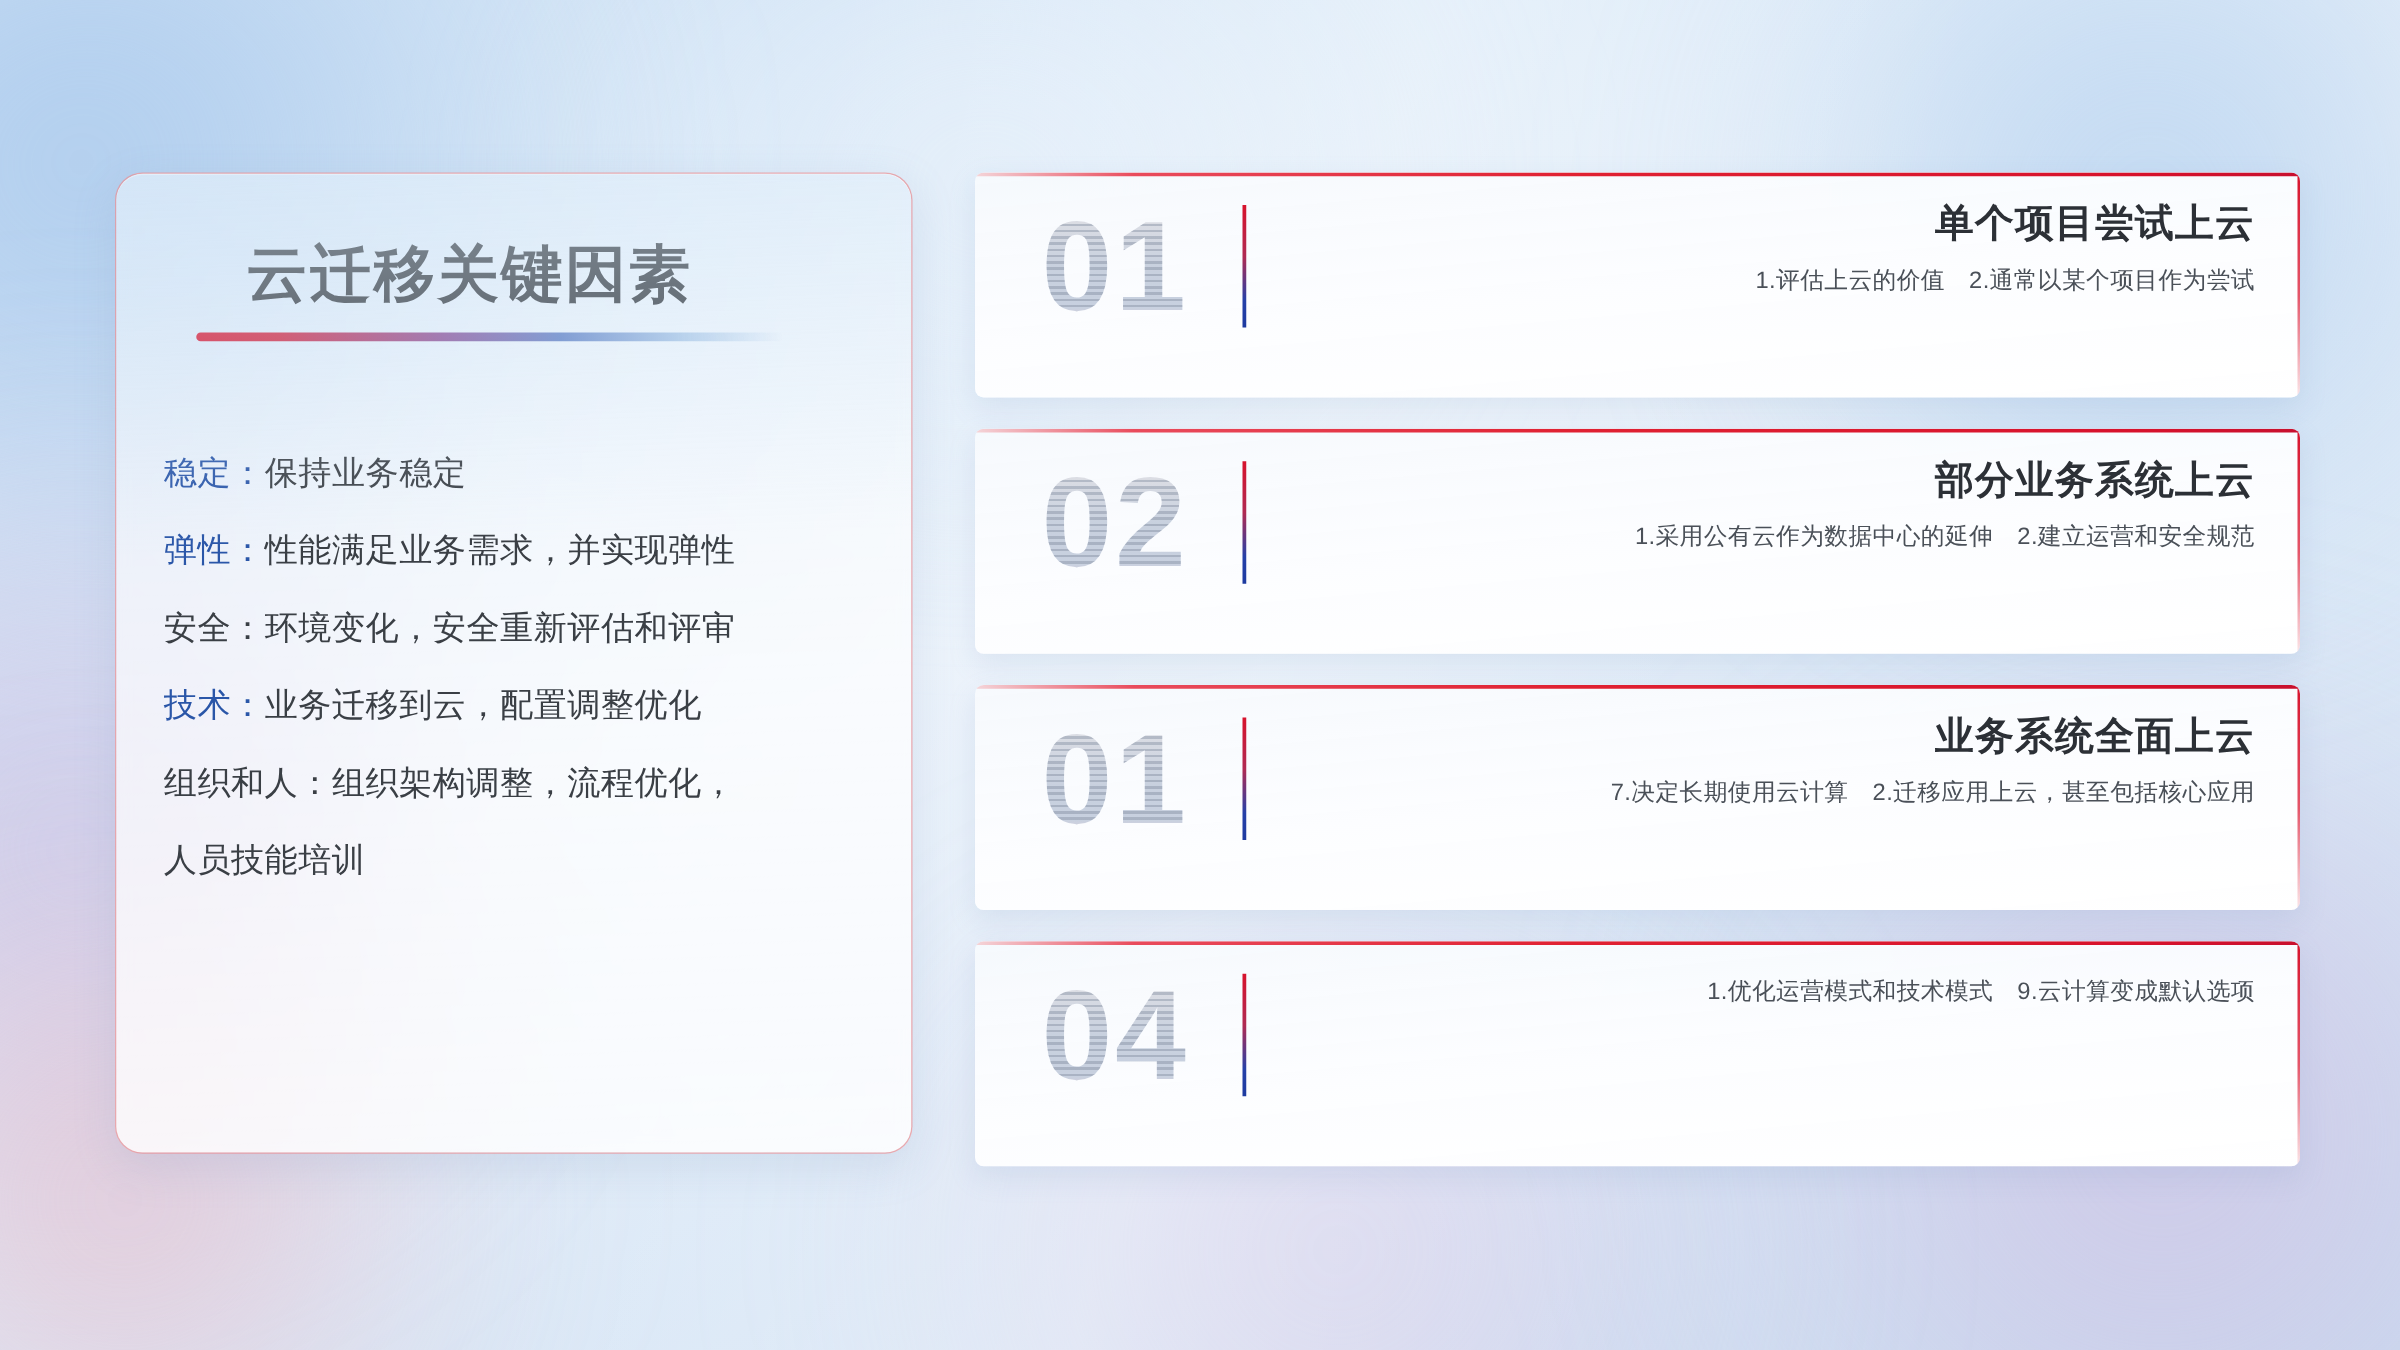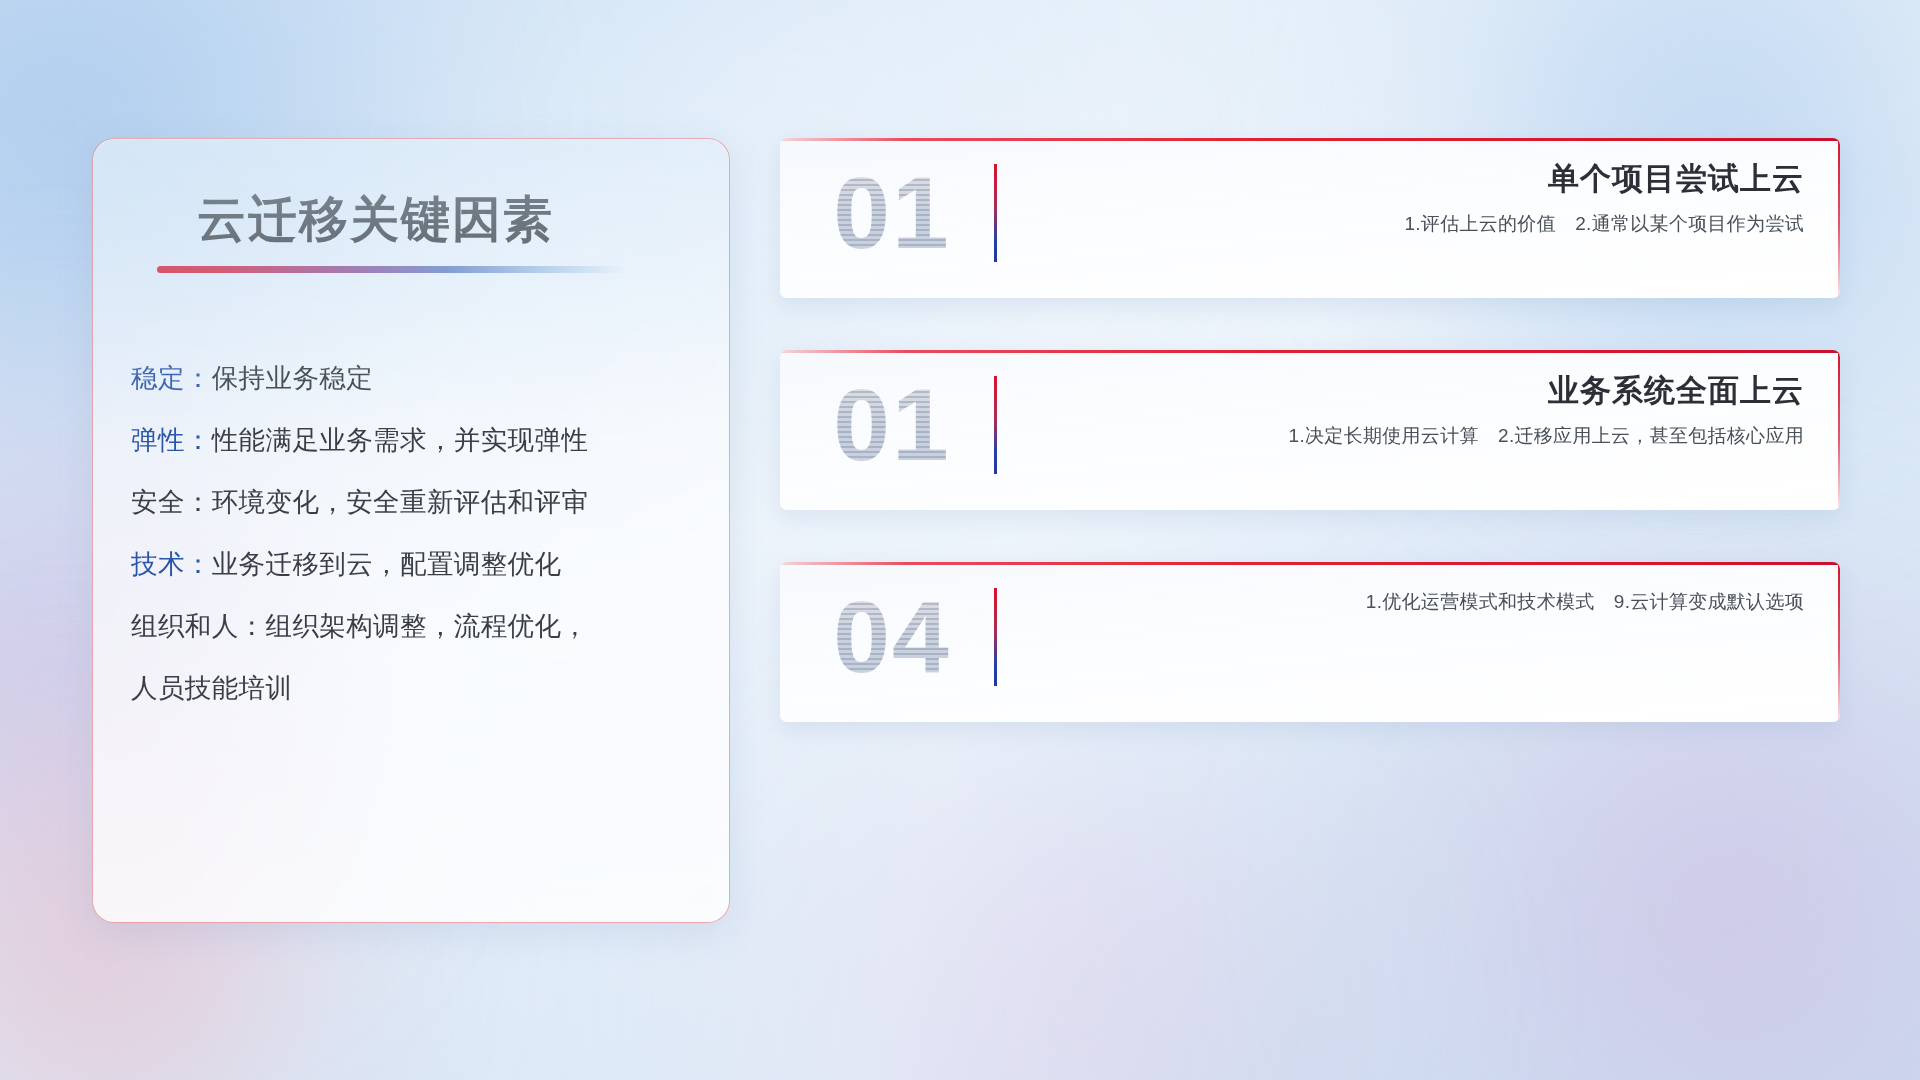--- a/index.html
+++ b/index.html
@@ -74,21 +74,21 @@
     font-size:26.5px; white-space:nowrap; letter-spacing:.4px;
   }
   .factor-key { font-weight:400; }
   .factor-key.blue { color:#2a56a8; }
   .factor-key.gray { color:#3a3f45; }
   .factor-val { color:#3a3f45; }
 
   
   #steps { position:absolute; left:780px; top:138px; width:1060px; }
   .step-card {
-    position:relative; height:160px; margin-bottom:52px;
+    position:relative; height:180px; margin-bottom:25px;
     border-radius:7px;
     background:
       linear-gradient(175deg, rgba(246,249,253,.96) 0%, rgba(252,253,255,.99) 50%, rgba(255,255,255,1) 100%);
     box-shadow:0 8px 22px rgba(120,150,190,.16);
     overflow:hidden;
   }
   .step-card::before{
     content:""; position:absolute; left:0; right:0; top:0; height:2.6px;
     background:linear-gradient(90deg,#f4d5d9 0%,#e94b5c 12%,#e02132 45%,#d7122c 88%,#c8102e 100%);
   }
@@ -191,27 +191,35 @@
 
     <article class="step-card">
       <div class="step-num">01</div>
       <div class="step-bar"></div>
       <div class="step-body">
         <div class="step-title">单个项目尝试上云</div>
         <div class="step-sub">1.评估上云的价值　2.通常以某个项目作为尝试</div>
       </div>
     </article>
 
+    <article class="step-card">
+      <div class="step-num">02</div>
+      <div class="step-bar"></div>
+      <div class="step-body">
+        <div class="step-title">部分业务系统上云</div>
+        <div class="step-sub">1.采用公有云作为数据中心的延伸　2.建立运营和安全规范</div>
+      </div>
+    </article>
 
     <article class="step-card">
       <div class="step-num">01</div>
       <div class="step-bar"></div>
       <div class="step-body">
         <div class="step-title">业务系统全面上云</div>
-        <div class="step-sub">1.决定长期使用云计算　2.迁移应用上云，甚至包括核心应用</div>
+        <div class="step-sub">7.决定长期使用云计算　2.迁移应用上云，甚至包括核心应用</div>
       </div>
     </article>
 
     <article class="step-card">
       <div class="step-num">04</div>
       <div class="step-bar"></div>
       <div class="step-body">
         <div class="step-sub">1.优化运营模式和技术模式　9.云计算变成默认选项</div>
       </div>
     </article>

